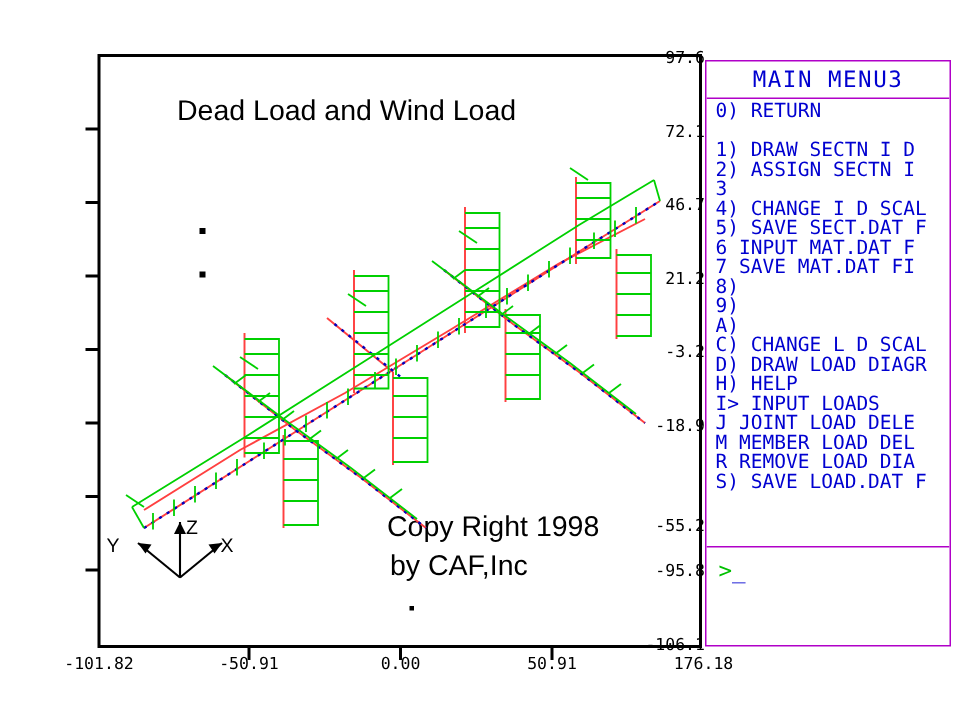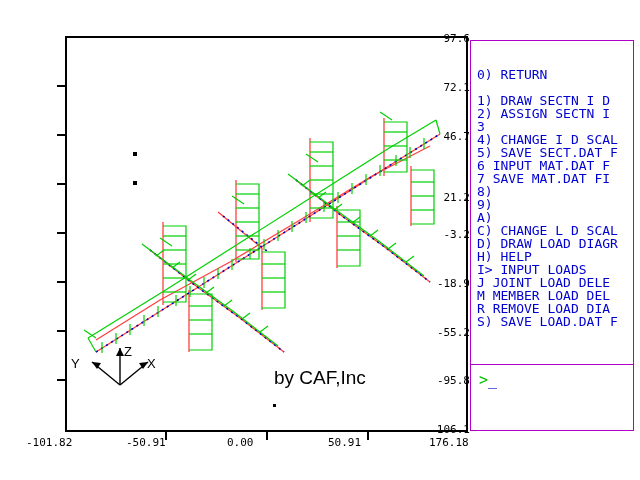--- a/index.html
+++ b/index.html
@@ -43,20 +43,21 @@
     text-align: right;
     font-family: "DejaVu Sans Mono", monospace;
     font-size: 11px;
     color: #000000;
     line-height: 11px;
   }
   .xtick-label {
     position: absolute;
     top: 437px;
     width: 80px;
+    text-align: center;
     font-family: "DejaVu Sans Mono", monospace;
     font-size: 11px;
     color: #000000;
     line-height: 11px;
   }
 
   #plot-title {
     position: absolute;
     left: 118px;
     top: 64px;
@@ -69,21 +70,21 @@
     position: absolute;
     left: 258px;
     top: 341px;
     font-family: "Liberation Sans", sans-serif;
     font-size: 19px;
     color: #000000;
     white-space: nowrap;
   }
   #copyright-line2 {
     position: absolute;
-    left: 274px;
+    left: 260px;
     top: 367px;
     font-family: "Liberation Sans", sans-serif;
     font-size: 19px;
     color: #000000;
     white-space: nowrap;
   }
   .triad-label {
     position: absolute;
     font-family: "Liberation Sans", sans-serif;
     font-size: 13px;
@@ -162,33 +163,35 @@
 </head>
 <body>
 
 <div id="plot-panel">
 
   <div id="plot-frame"></div>
 
   <div class="ytick-label" style="top:33px">97.6</div>
   <div class="ytick-label" style="top:82px">72.1</div>
   <div class="ytick-label" style="top:131px">46.7</div>
-  <div class="ytick-label" style="top:192px">21.2</div>
+  <div class="ytick-label" style="top:180px">21.2</div>
   <div class="ytick-label" style="top:229px">-3.2</div>
   <div class="ytick-label" style="top:278px">-18.9</div>
-  <div class="ytick-label" style="top:327px">-55.2</div>
+  <div class="ytick-label" style="top:345px">-55.2</div>
   <div class="ytick-label" style="top:375px">-95.8</div>
   <div class="ytick-label" style="top:424px">-106.1</div>
 
   <div class="xtick-label" style="left:26px">-101.82</div>
   <div class="xtick-label" style="left:126px">-50.91</div>
   <div class="xtick-label" style="left:227px">0.00</div>
   <div class="xtick-label" style="left:328px">50.91</div>
   <div class="xtick-label" style="left:429px">176.18</div>
 
+  <div id="plot-title">Dead Load and Wind Load</div>
+  <div id="copyright-line1">Copy Right 1998</div>
   <div id="copyright-line2">by CAF,Inc</div>
 
   <div class="triad-label" style="left:71px;  top:356px">Y</div>
   <div class="triad-label" style="left:124px; top:344px">Z</div>
   <div class="triad-label" style="left:147px; top:356px">X</div>
 </div>
 
 <svg id="plot-svg" viewBox="0 0 640 480" xmlns="http://www.w3.org/2000/svg">
 
   <g stroke="#000000" stroke-width="2">
@@ -372,20 +375,23 @@
   </g>
   <g fill="#000000">
     <polygon points="92,362 101,363 97,369"></polygon>
     <polygon points="148,362 139,363 143,369"></polygon>
     <polygon points="120,348 116,356 124,356"></polygon>
   </g>
 </svg>
 
 <div id="menu-panel">
 
+  <div id="menu-title-bar">
+    <div id="menu-title">MAIN MENU3</div>
+  </div>
 
   <div id="menu-items">
     <div class="menu-item">0) RETURN</div>
     <div class="menu-item blank">&nbsp;</div>
     <div class="menu-item">1) DRAW SECTN I D</div>
     <div class="menu-item">2) ASSIGN SECTN I</div>
     <div class="menu-item">3</div>
     <div class="menu-item">4) CHANGE I D SCAL</div>
     <div class="menu-item">5) SAVE SECT.DAT F</div>
     <div class="menu-item">6  INPUT MAT.DAT F</div>

